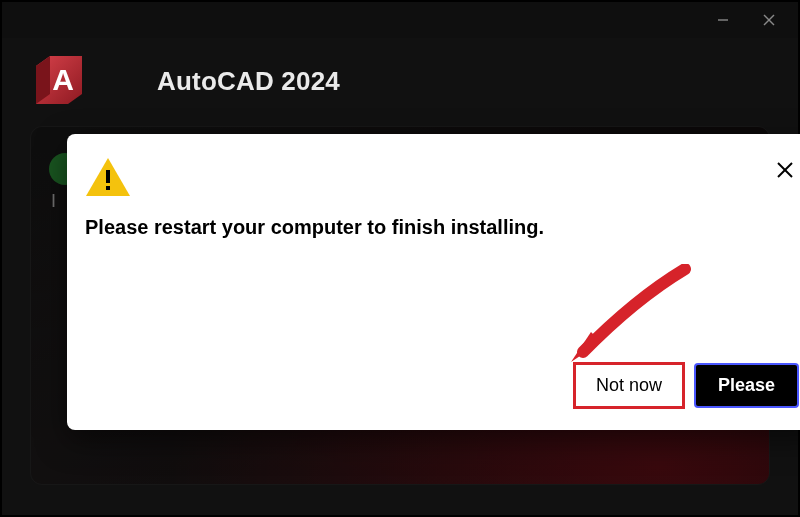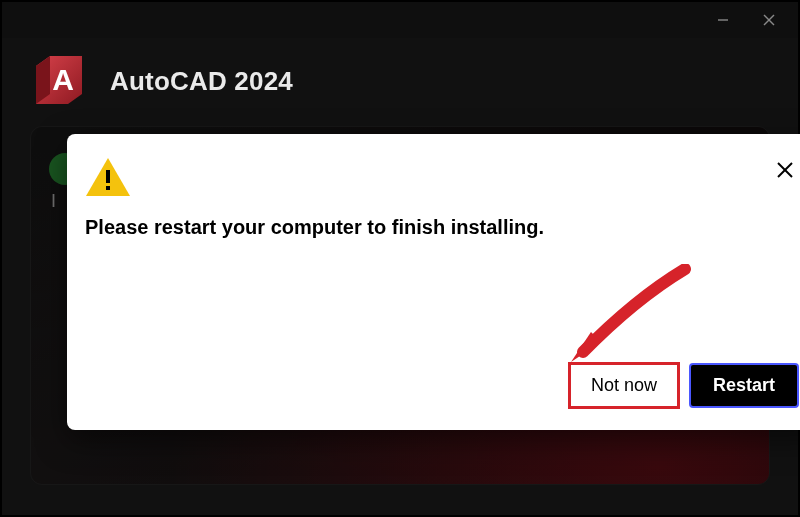--- a/index.html
+++ b/index.html
@@ -34,20 +34,21 @@
   }
   .app-logo {
     width: 58px; height: 58px;
     position: relative;
   }
   .app-title {
     color: #eaeaea;
     font-size: 26px;
     font-weight: 600;
     letter-spacing: 0.2px;
+    margin-left: 47px;
   }
 
   .body-area {
     flex: 1;
     position: relative;
     padding: 18px 28px 30px 28px;
   }
   .backdrop-card {
     position: absolute;
     left: 28px; right: 28px; top: 6px; bottom: 30px;
@@ -203,18 +204,18 @@
           <marker id="ah" markerWidth="12" markerHeight="12" refX="3" refY="4" orient="auto">
             <polygon points="0,0 8,4 0,8" fill="#d6232a"></polygon>
           </marker>
         </defs>
         <path d="M120,5 Q70,35 18,88" stroke="#d6232a" stroke-width="12" fill="none" stroke-linecap="round"></path>
         <polygon points="6,98 36,78 26,68" fill="#d6232a"></polygon>
       </svg>
 
       <div class="modal-actions">
         <button class="btn-notnow">Not now</button>
-        <button class="btn-restart">Restart</button>
+        <button class="btn-restart">Please</button>
       </div>
     </div>
   </div>
 
 </div>
 
 </body></html>

